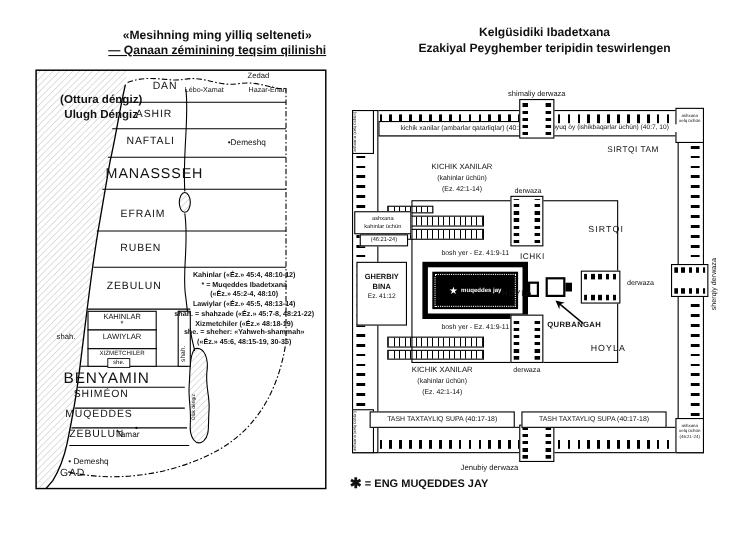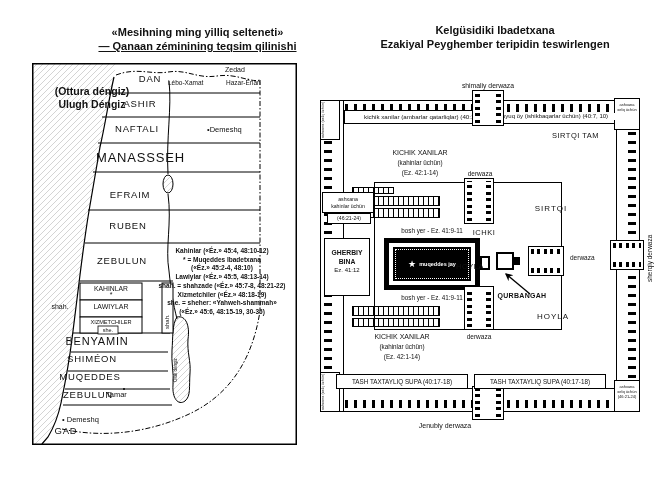--- a/index.html
+++ b/index.html
@@ -89,21 +89,21 @@
     <div>Ulugh Déngiz</div>
   </div>
 
   <div class="lbl c" style="left:120px;top:74px;width:60px;font-size:9.5px;letter-spacing:.8px;">DAN</div>
   <div class="lbl c" style="left:110px;top:99px;width:60px;font-size:9.5px;letter-spacing:.8px;">ASHIR</div>
   <div class="lbl c" style="left:107px;top:124px;width:60px;font-size:9.5px;letter-spacing:.8px;">NAFTALI</div>
   <div class="lbl c" style="left:96px;top:151px;width:80px;font-size:13px;letter-spacing:.8px;">MANASSSEH</div>
   <div class="lbl c" style="left:100px;top:190px;width:60px;font-size:9.5px;letter-spacing:.8px;">EFRAIM</div>
   <div class="lbl c" style="left:98px;top:221px;width:60px;font-size:9.5px;letter-spacing:.8px;">RUBEN</div>
   <div class="lbl c" style="left:92px;top:256px;width:60px;font-size:9.5px;letter-spacing:.8px;">ZEBULUN</div>
-  <div class="lbl c" style="left:57px;top:335px;width:80px;font-size:11px;letter-spacing:.8px;">BENYAMIN</div>
+  <div class="lbl c" style="left:57px;top:335px;width:80px;font-size:14px;letter-spacing:.8px;">BENYAMIN</div>
   <div class="lbl c" style="left:52px;top:354px;width:80px;font-size:9.5px;letter-spacing:.8px;">SHIMÉON</div>
   <div class="lbl c" style="left:50px;top:372px;width:80px;font-size:9.5px;letter-spacing:.8px;">MUQEDDES</div>
   <div class="lbl c" style="left:48px;top:390px;width:80px;font-size:9.5px;letter-spacing:.8px;">ZEBULUN</div>
   <div class="lbl c" style="left:36px;top:426px;width:60px;font-size:9.5px;letter-spacing:.8px;">GAD</div>
 
   <div class="lbl" style="left:225px;top:66px;font-size:7px;">Zedad</div>
   <div class="lbl" style="left:168px;top:79px;font-size:6.5px;">Lébo-Xamat</div>
   <div class="lbl" style="left:226px;top:79px;font-size:6.5px;">Hazar-Énan</div>
   <div class="lbl" style="left:207px;top:126px;font-size:7.5px;">•Demeshq</div>
   <div class="lbl" style="left:106px;top:391px;font-size:7.5px;">Tamar</div>
@@ -233,14 +233,18 @@
   <div class="lbl c b" style="left:486px;top:292px;width:72px;font-size:7px;letter-spacing:.3px;">QURBANGAH</div>
 
   <div class="lbl c" style="left:526px;top:164px;width:50px;font-size:8px;letter-spacing:1px;margin-top:40px;">SIRTQI</div>
   <div class="lbl c" style="left:528px;top:312px;width:50px;font-size:8px;letter-spacing:1px;">HOYLA</div>
 
   <div class="box c" style="left:336px;top:374px;width:132px;height:15px;font-size:6.3px;line-height:13px;">TASH TAXTAYLIQ SUPA (40:17-18)</div>
   <div class="box c" style="left:474px;top:374px;width:132px;height:15px;font-size:6.3px;line-height:13px;">TASH TAXTAYLIQ SUPA (40:17-18)</div>
 
   <div class="lbl c" style="left:400px;top:422px;width:90px;font-size:7px;">Jenubiy derwaza</div>
 
+  <div class="lbl" style="left:318px;top:433px;font-size:10px;">
+    <span class="b" style="font-size:13px;vertical-align:-1px;">✱</span>
+    <span class="b">= ENG MUQEDDES JAY</span>
+  </div>
 
 </div>
 
 </body></html>

